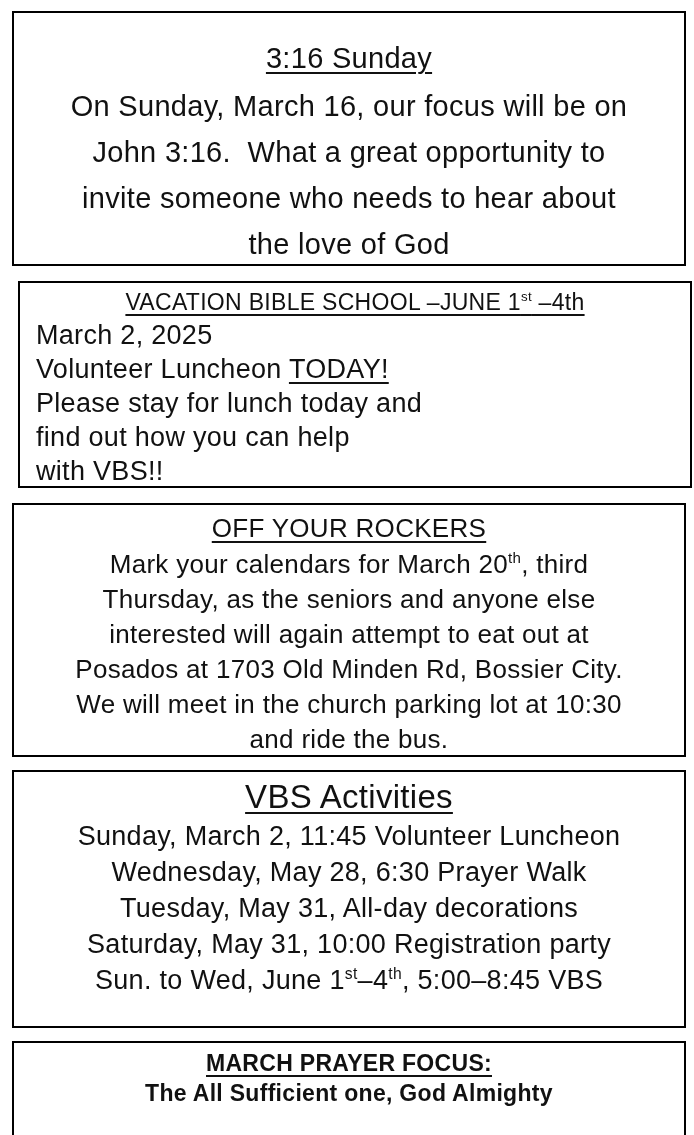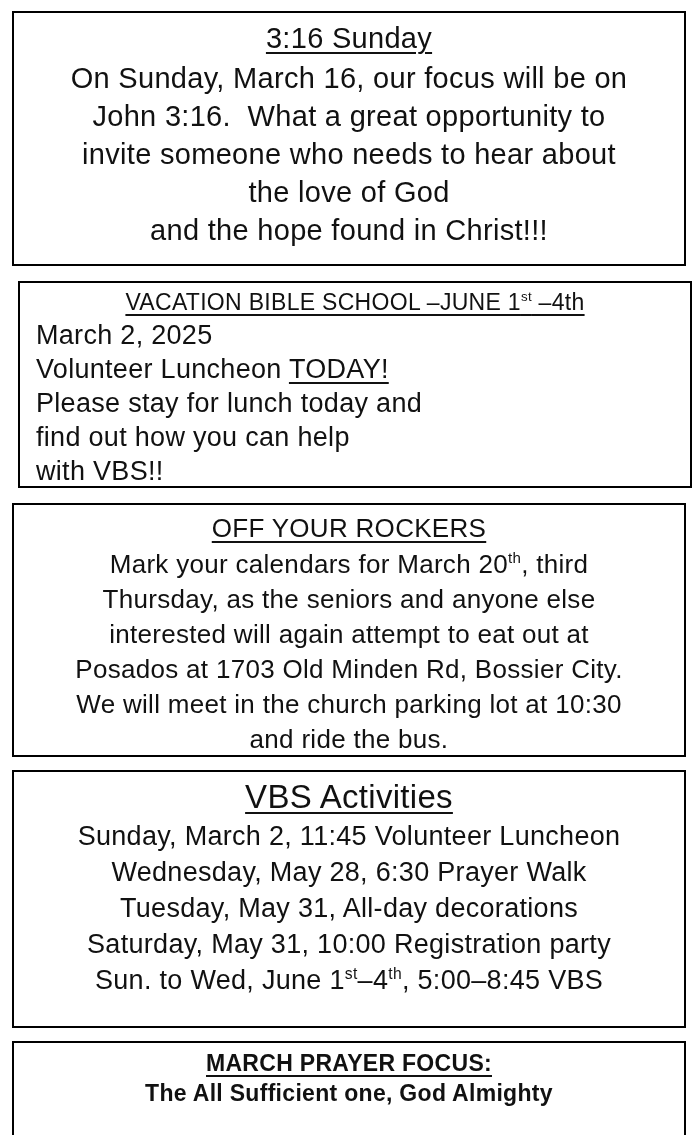--- a/index.html
+++ b/index.html
@@ -30,23 +30,23 @@
     text-decoration-thickness: 2px;
     text-underline-offset: 4px;
   }
   sup {
     font-size: 0.58em;
     line-height: 0;
   }
   .line { white-space: pre; }
 
   
-  .box-316 { height: 255px; margin-bottom: 15px; padding-top: 4px; }
+  .box-316 { height: 255px; margin-bottom: 15px; padding-top: 24px; }
   .box-316 .title { font-size: 29px; line-height: 42px; }
-  .box-316 .line  { font-size: 29px; line-height: 38px; }
+  .box-316 .line  { font-size: 29px; line-height: 38px; margin-top: 8px; }
 
   
   .box-vbs-school { height: 207px; margin-bottom: 15px; padding-top: 3px; margin-left: 6px; }
   .box-vbs-school .title { font-size: 23px; line-height: 32px; }
   .box-vbs-school .line  { font-size: 27px; line-height: 34px; text-align: left; padding-left: 16px; }
 
   
   .box-rockers { height: 254px; margin-bottom: 13px; padding-top: 4px; }
   .box-rockers .title { font-size: 26px; line-height: 38px; }
   .box-rockers .line  { font-size: 26px; line-height: 35px; }

